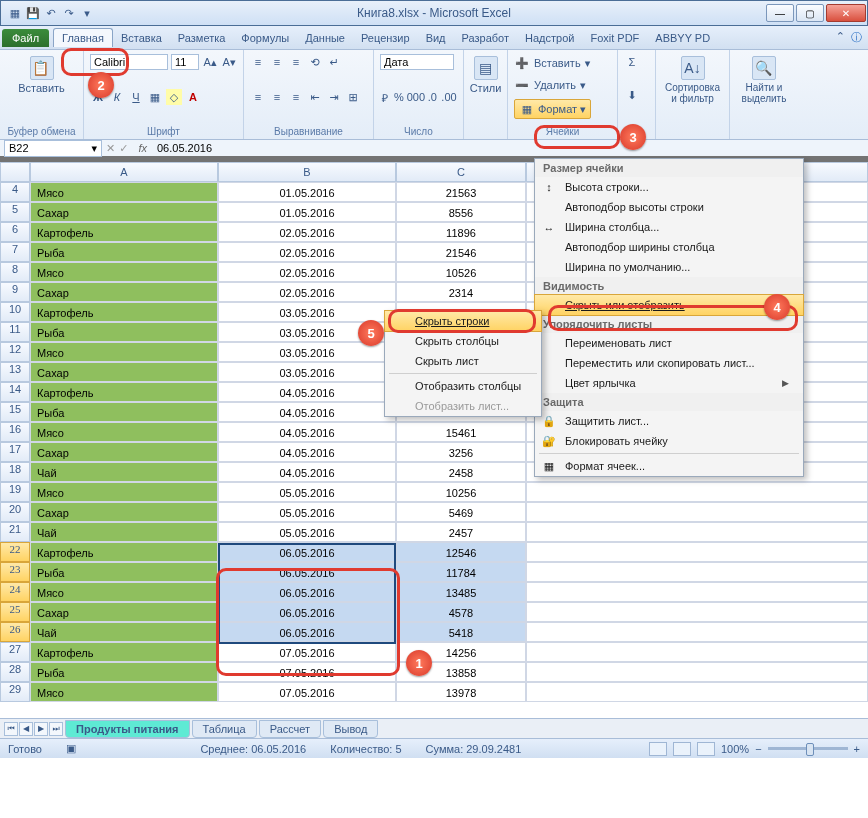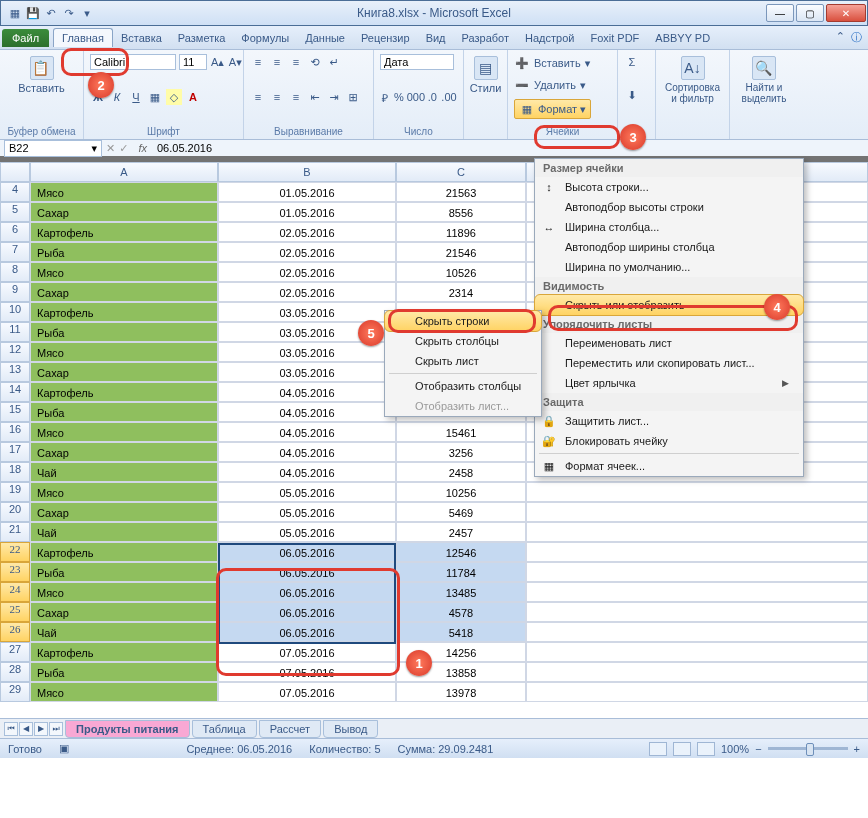--- a/index.html
+++ b/index.html
@@ -52,35 +52,35 @@
 .cell.colB, .cell.colC { text-align: center; }
 .cell.sel { background: #c5d9f1; }
 .cell.selA { background: #8fbf5e; }
 .corner { background: linear-gradient(#f7faff,#e2ebf7); border: 1px solid #b8c9df; }
 
 
 .sheettabs { height: 20px; background: #eaeff6; display: flex; align-items: center; border-top: 1px solid #a9bdd8; padding: 0 4px; gap: 2px; font-size: 11px; }
 .sheettabs .nav { display: flex; gap: 1px; }
 .sheettabs .nav span { width: 14px; height: 14px; display: inline-flex; align-items: center; justify-content: center; border: 1px solid #a8bfdb; background: #f3f7fc; font-size: 8px; color: #3a5a88; }
 .sheettabs .stab { padding: 2px 10px; background: #fff; border: 1px solid #a8bfdb; border-radius: 0 0 4px 4px; color: #3a5a88; }
-.sheettabs .stab.active { background: #f9a8d4; font-weight: bold; }
+.sheettabs .stab.active { background: #5eead4; font-weight: bold; }
 .sheettabs .stab.inactive { background: #dfe9f5; }
 
 
-.statusbar { height: 20px; background: linear-gradient(#e6effb,#d0dff2); border-top: 1px solid #a9bdd8; display: flex; align-items: center; padding: 0 8px; font-size: 11px; color: #3a5a88; gap: 17px; }
+.statusbar { height: 20px; background: linear-gradient(#e6effb,#d0dff2); border-top: 1px solid #a9bdd8; display: flex; align-items: center; padding: 0 8px; font-size: 11px; color: #3a5a88; gap: 24px; }
 .statusbar .right { margin-left: auto; display: flex; gap: 6px; align-items: center; }
 .statusbar .viewbtn { width: 18px; height: 14px; border: 1px solid #9fb6d4; background: #eaf2fb; }
 .statusbar .slider { width: 80px; height: 3px; background: #9fb6d4; position: relative; }
 .statusbar .slider::after { content: ""; position: absolute; left: 48%; top: -4px; width: 6px; height: 11px; background: #d8e4f2; border: 1px solid #6d8fba; border-radius: 2px; }
 
 
 .menu { position: absolute; background: #f4f4f4; border: 1px solid #9aa9bb; box-shadow: 3px 3px 6px rgba(0,0,0,.25); font-size: 11px; z-index: 50; }
 .menu .section-title { color: #6a6a6a; padding: 3px 8px; font-weight: bold; background: #f0f0f0; }
 .menu .item { display: flex; align-items: center; padding: 4px 14px 4px 30px; color: #1a1a1a; position: relative; cursor: default; }
-.menu .item.highlight { background: linear-gradient(#ffe9a8,#ffd363); border: 1px solid #d9a63a; border-radius: 6px; margin: -1px; }
+.menu .item.highlight { background: linear-gradient(#ffe9a8,#ffd363); border: 1px solid #d9a63a; border-radius: 0; margin: -1px; text-decoration: underline; }
 .menu .item .arrow { margin-left: auto; font-size: 9px; color: #555; }
 .menu .item .mic { position: absolute; left: 6px; width: 16px; height: 16px; display: inline-flex; align-items: center; justify-content: center; font-size: 11px; }
 .menu .sep { height: 1px; background: #cfcfcf; margin: 2px 4px; }
 .menu .disabled { color: #9a9a9a; }
 .menu1 { top: 158px; left: 534px; width: 270px; }
 .menu2 { top: 310px; left: 384px; width: 158px; }
 
 
 .callout { position: absolute; border: 3px solid #e03a2f; border-radius: 10px; pointer-events: none; z-index: 80; }
 .badge { position: absolute; width: 26px; height: 26px; border-radius: 50%; background: radial-gradient(#ff7a5c,#d8382a); color: #fff; font-weight: bold; display: flex; align-items: center; justify-content: center; font-size: 13px; z-index: 90; box-shadow: 0 1px 2px rgba(0,0,0,.4); }
@@ -129,21 +129,21 @@
 <div class="ribbon">
   <div class="group" style="width:84px">
     <div class="big-btn">
       <span class="ic">📋</span>
       <span>Вставить</span>
     </div>
     <div class="group-label">Буфер обмена</div>
   </div>
   <div class="group" style="width:160px">
     <div class="small-row">
-      <input style="width: 86px;" value="Calibri">
+      <input style="width: 78px;" value="Calibri">
       <input style="width: 28px;" value="11">
       <span class="ic">A▴</span>
       <span class="ic">A▾</span>
     </div>
     <div class="small-row">
       <span class="ic">
           <b>Ж</b>
         </span>
       <span class="ic">
           <i>К</i>

